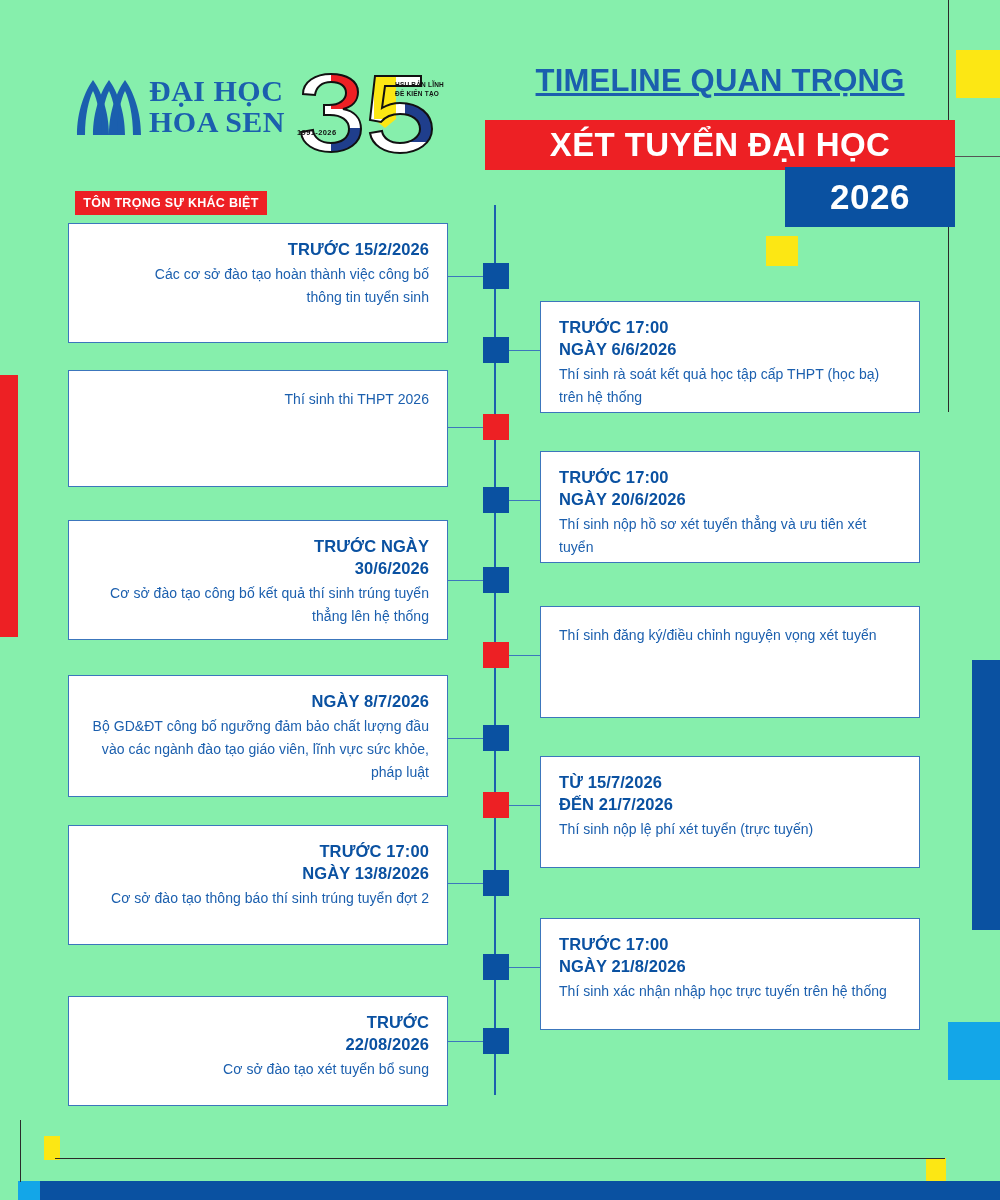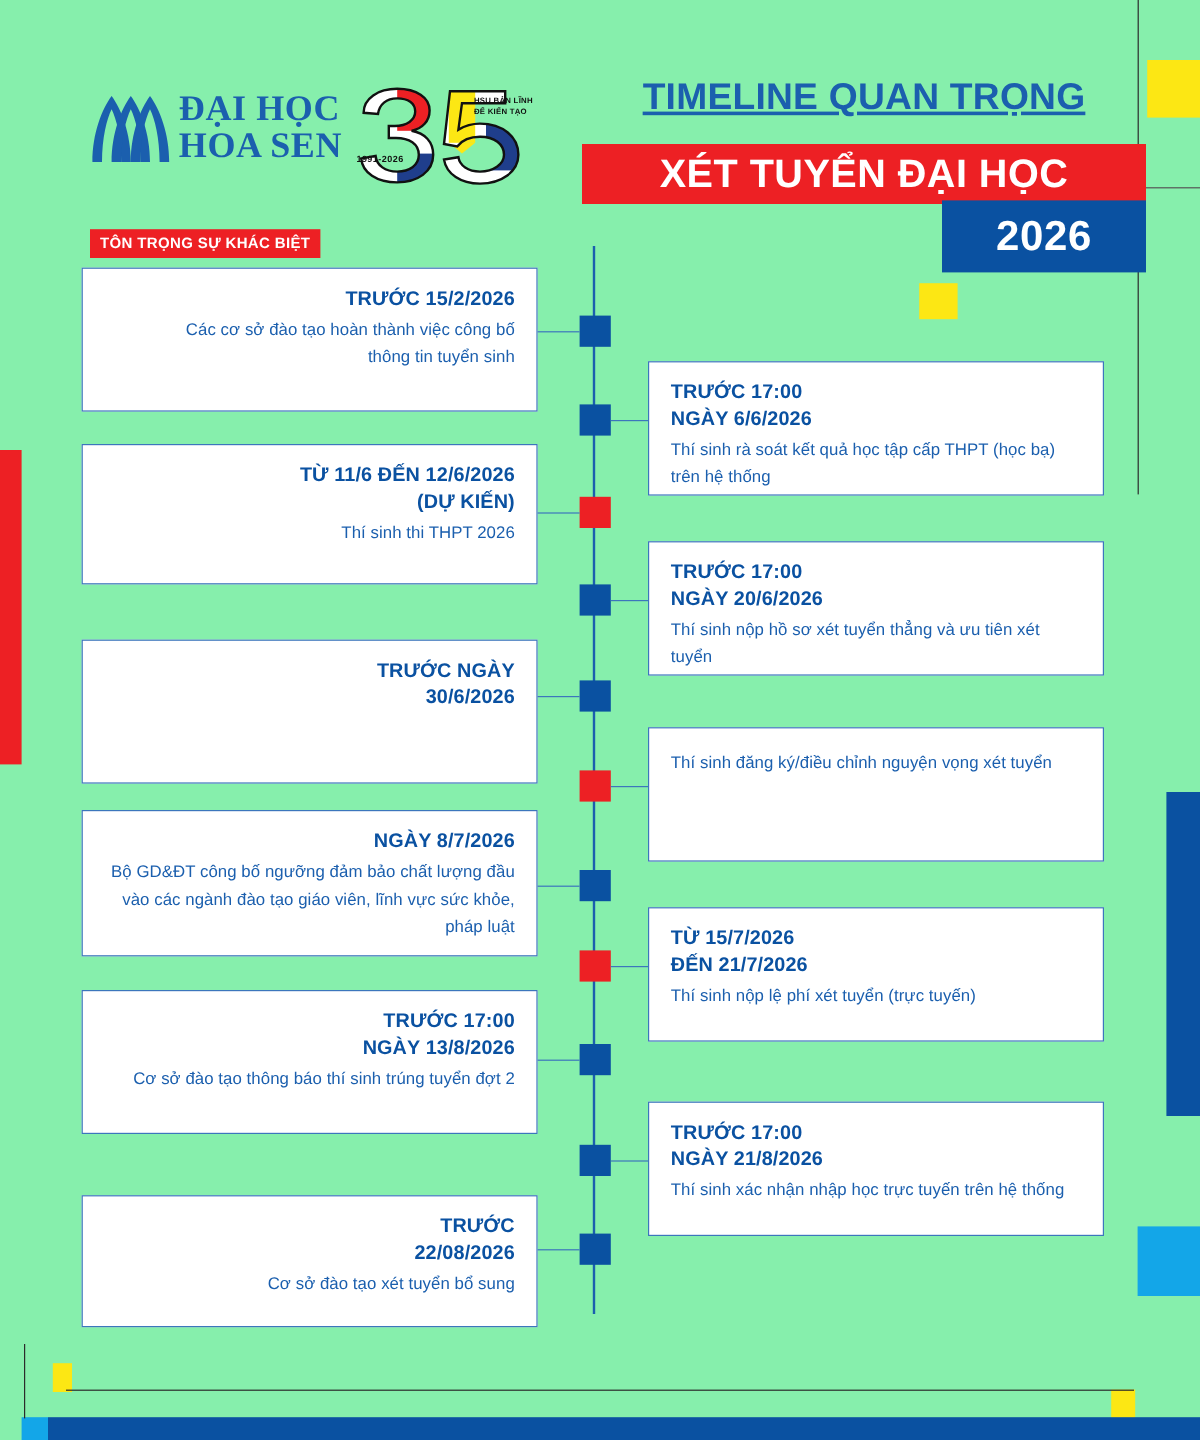--- a/index.html
+++ b/index.html
@@ -248,40 +248,39 @@
           <div class="card-inner">
             <div class="card-date" style="white-space: pre-line;">TRƯỚC 17:00
 NGÀY 6/6/2026</div>
             <div class="card-desc">Thí sinh rà soát kết quả học tập cấp THPT (học bạ) trên hệ thống</div>
           </div>
         </div>
         <div class="marker blue" style="top: 132px;"></div>
         <div class="connector" style="top: 145px; left: 509px; width: 31px;"></div>
         <div class="card card-left" style="top: 165px; height: 117px;">
           <div class="card-inner">
-            <div class="card-date" style="white-space: pre-line;">TỪ 11/6 ĐẾN 12/6/2026
-(DỰ KIẾN)</div>
             <div class="card-desc">Thí sinh thi THPT 2026</div>
           </div>
         </div>
         <div class="marker red" style="top: 209px;"></div>
         <div class="connector" style="top: 222px; left: 448px; width: 35px;"></div>
         <div class="card card-right" style="top: 246px; height: 112px;">
           <div class="card-inner">
             <div class="card-date" style="white-space: pre-line;">TRƯỚC 17:00
 NGÀY 20/6/2026</div>
             <div class="card-desc">Thí sinh nộp hồ sơ xét tuyển thẳng và ưu tiên xét tuyển</div>
           </div>
         </div>
         <div class="marker blue" style="top: 282px;"></div>
         <div class="connector" style="top: 295px; left: 509px; width: 31px;"></div>
-        <div class="card card-left" style="top: 328px; height: 120px;">
+        <div class="card card-left" style="top: 315px; height: 120px;">
           <div class="card-inner">
             <div class="card-date" style="white-space: pre-line;">TRƯỚC NGÀY
 30/6/2026</div>
+            <div class="card-desc">Cơ sở đào tạo công bố kết quả thí sinh trúng tuyển thẳng lên hệ thống</div>
           </div>
         </div>
         <div class="marker blue" style="top: 362px;"></div>
         <div class="connector" style="top: 375px; left: 448px; width: 35px;"></div>
         <div class="card card-right" style="top: 401px; height: 112px;">
           <div class="card-inner">
             <div class="card-desc">Thí sinh đăng ký/điều chỉnh nguyện vọng xét tuyển</div>
           </div>
         </div>
         <div class="marker red" style="top: 437px;"></div>

